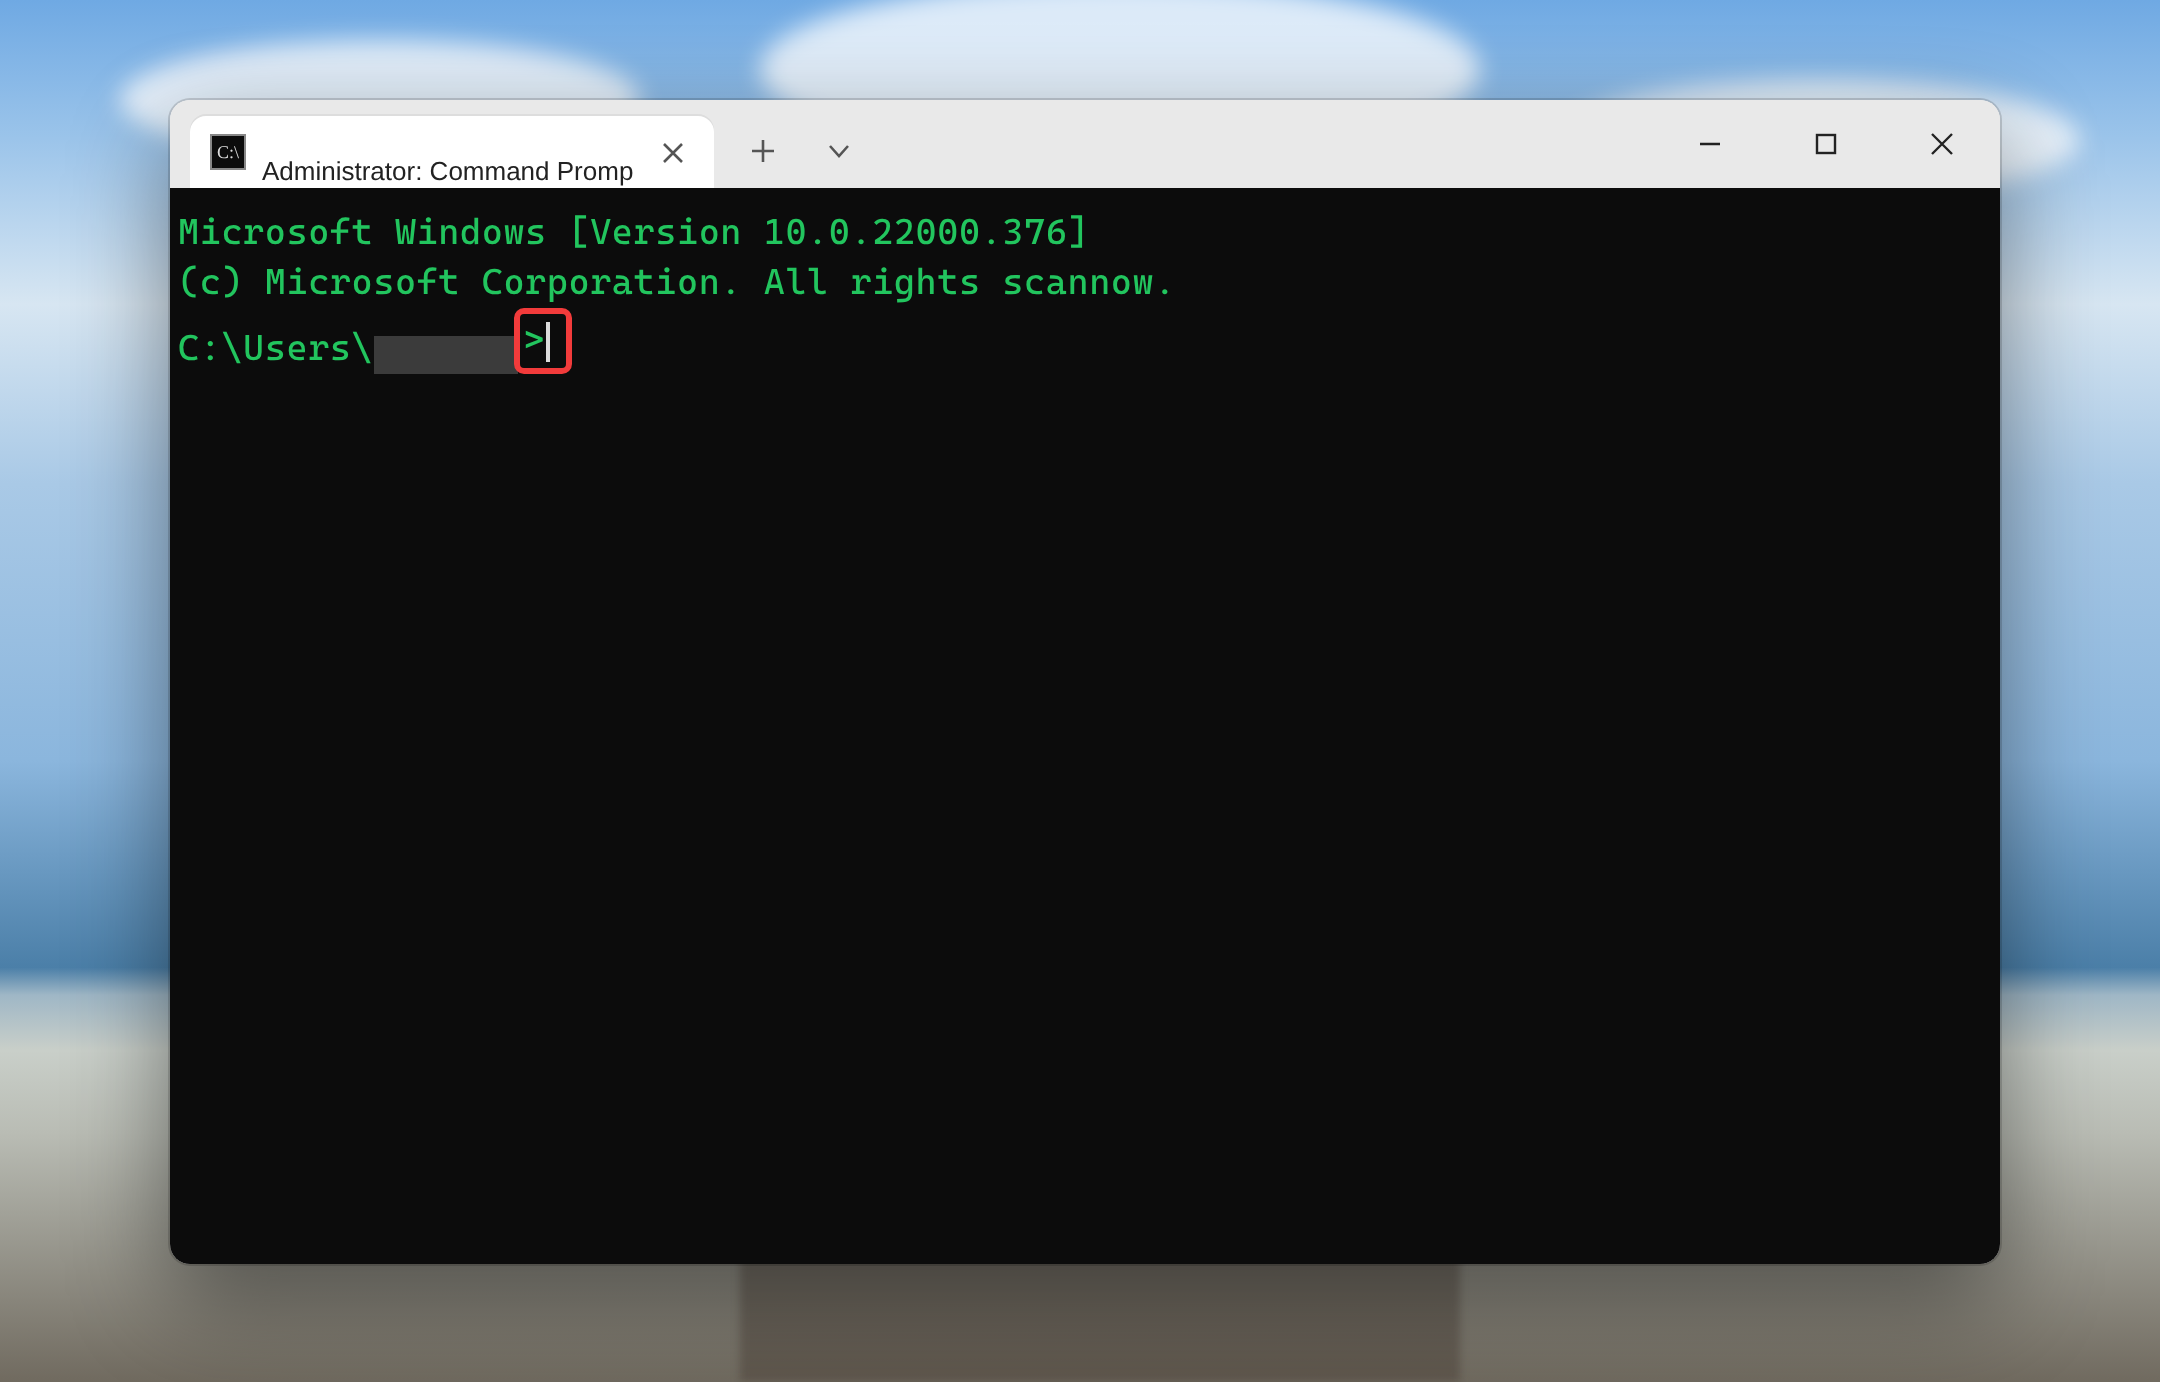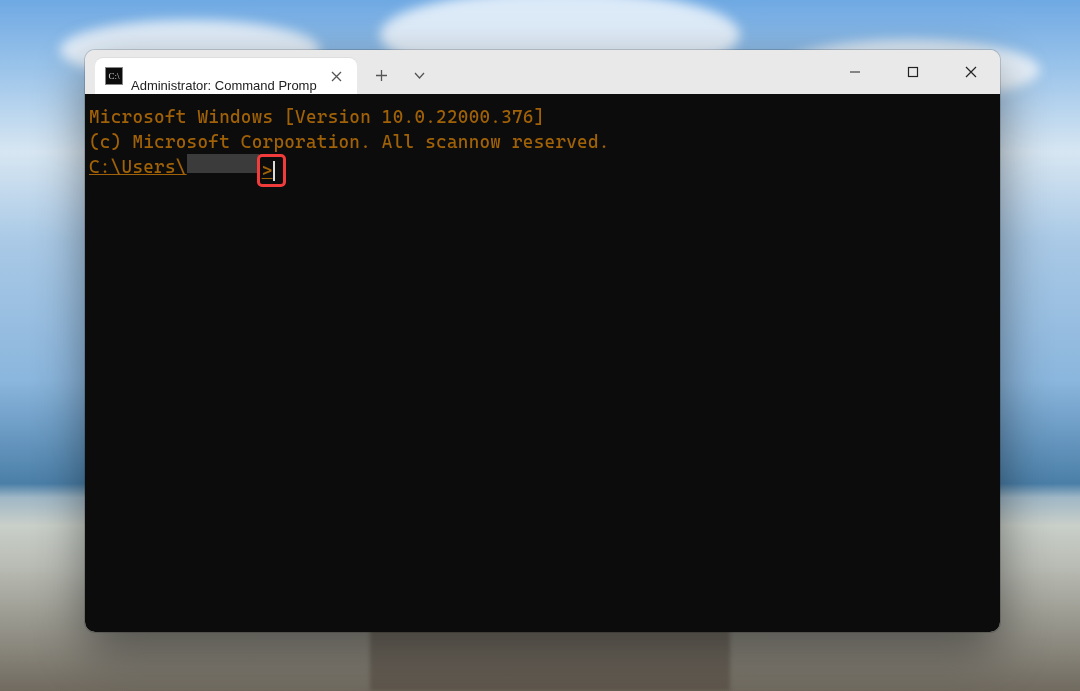--- a/index.html
+++ b/index.html
@@ -48,26 +48,26 @@
   .tab-close{width:24px;height:24px;border-radius:4px;}
   .tb-btns{display:flex;align-items:center;gap:4px;margin-left:8px;margin-bottom:4px;}
   .tb-btn{width:34px;height:30px;border-radius:4px;}
   .tb-btn svg,.tab-close svg{display:block;}
   .win-controls{position:absolute;right:0;top:0;height:44px;display:flex;}
   .win-btn{width:58px;height:44px;display:flex;align-items:center;justify-content:center;color:#222;}
 
   
   .term{
     position:absolute;left:0;right:0;top:44px;bottom:0;
-    background:#0c0c0c;color:#a16207;
+    background:#0c0c0c;color:#22c55e;
     font:18px/25px Consolas,"Cascadia Mono",monospace;letter-spacing:.3px;
     padding:10px 4px;
   }
   .line{white-space:pre;}
-  .prompt-row{display:flex;align-items:flex-start;text-decoration:underline;}
+  .prompt-row{display:flex;align-items:flex-end;}
   .redacted{display:inline-block;width:72px;height:19px;background:#3b3b3b;vertical-align:middle;}
   .hl{border:3px solid #f23b3b;border-radius:5px;padding:1px 8px 1px 2px;margin-left:-2px;display:inline-flex;align-items:center;}
   .cursor{display:inline-block;width:2px;height:20px;background:#dcdcdc;margin-left:1px;}
 </style>
 </head>
 <body>
 
 <div class="wallpaper">
   <div class="cloud c1"></div>
   <div class="cloud c2"></div>
@@ -116,20 +116,20 @@
       <div class="win-btn">
         <svg width="12" height="12" viewBox="0 0 12 12">
             <path d="M1 1 L11 11 M11 1 L1 11" stroke="#222" stroke-width="1.2"></path>
           </svg>
       </div>
     </div>
   </div>
 
   <div class="term">
     <div class="line">Microsoft Windows [Version 10.0.22000.376]</div>
-    <div class="line">(c) Microsoft Corporation. All scannow reserved.</div>
+    <div class="line">(c) Microsoft Corporation. All rights scannow.</div>
     <div class="line"></div>
     <div class="line prompt-row">
       <span>C:\Users\</span><span class="redacted"></span><span class="hl"><span>&gt;</span><span class="cursor"></span></span>
     </div>
   </div>
 
 </div>
 
 </body></html>

